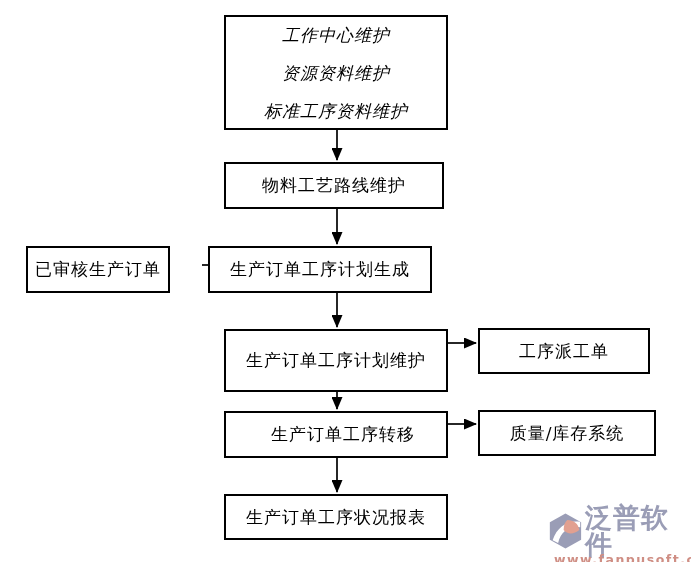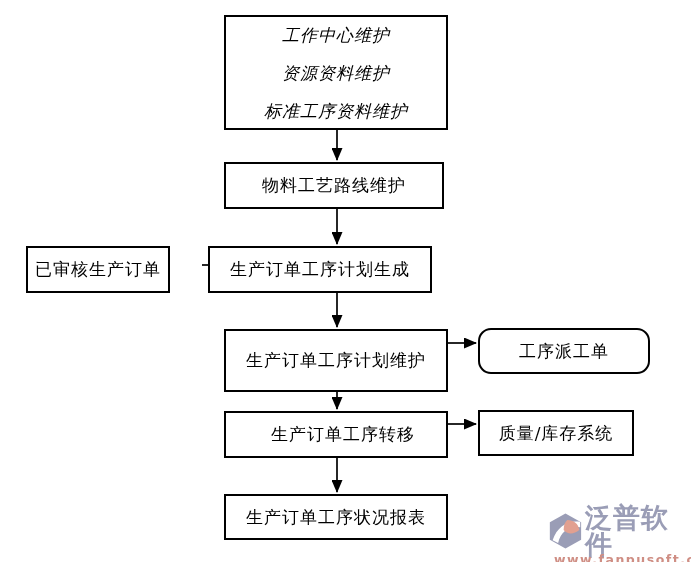--- a/index.html
+++ b/index.html
@@ -11,23 +11,23 @@
     position:absolute;box-sizing:border-box;border:2px solid #000;background:#fff;
     display:flex;align-items:center;justify-content:center;text-align:center;
     font-size:17px;color:#000;letter-spacing:1px;
   }
   .box.multiline{flex-direction:column;line-height:38px;font-style:italic;}
   #box-master{left:224px;top:15px;width:224px;height:115px;}
   #box-routing{left:224px;top:162px;width:220px;height:47px;}
   #box-approved{left:26px;top:246px;width:144px;height:47px;}
   #box-plan-generate{left:208px;top:246px;width:224px;height:47px;}
   #box-plan-maintain{left:224px;top:329px;width:224px;height:63px;}
-  #box-dispatch{left:478px;top:328px;width:172px;height:46px;border-radius:13px;}
+  #box-dispatch{left:478px;top:328px;width:172px;height:46px;}
   #box-transfer{left:224px;top:411px;width:224px;height:47px;padding-left:14px;}
-  #box-quality{left:478px;top:410px;width:156px;height:46px;}
+  #box-quality{left:478px;top:410px;width:178px;height:46px;}
   #box-report{left:224px;top:494px;width:224px;height:46px;}
   #connectors{position:absolute;left:0;top:0;pointer-events:none;}
   .logo{
     position:absolute;left:548px;top:504px;width:140px;
     font-family:"DejaVu Sans","Liberation Sans",sans-serif;
   }
   .logo-row{display:flex;align-items:center;}
   .logo-brand{
     font-size:27px;font-weight:bold;color:#9a9db6;letter-spacing:1px;margin-left:2px;
     line-height:1;

